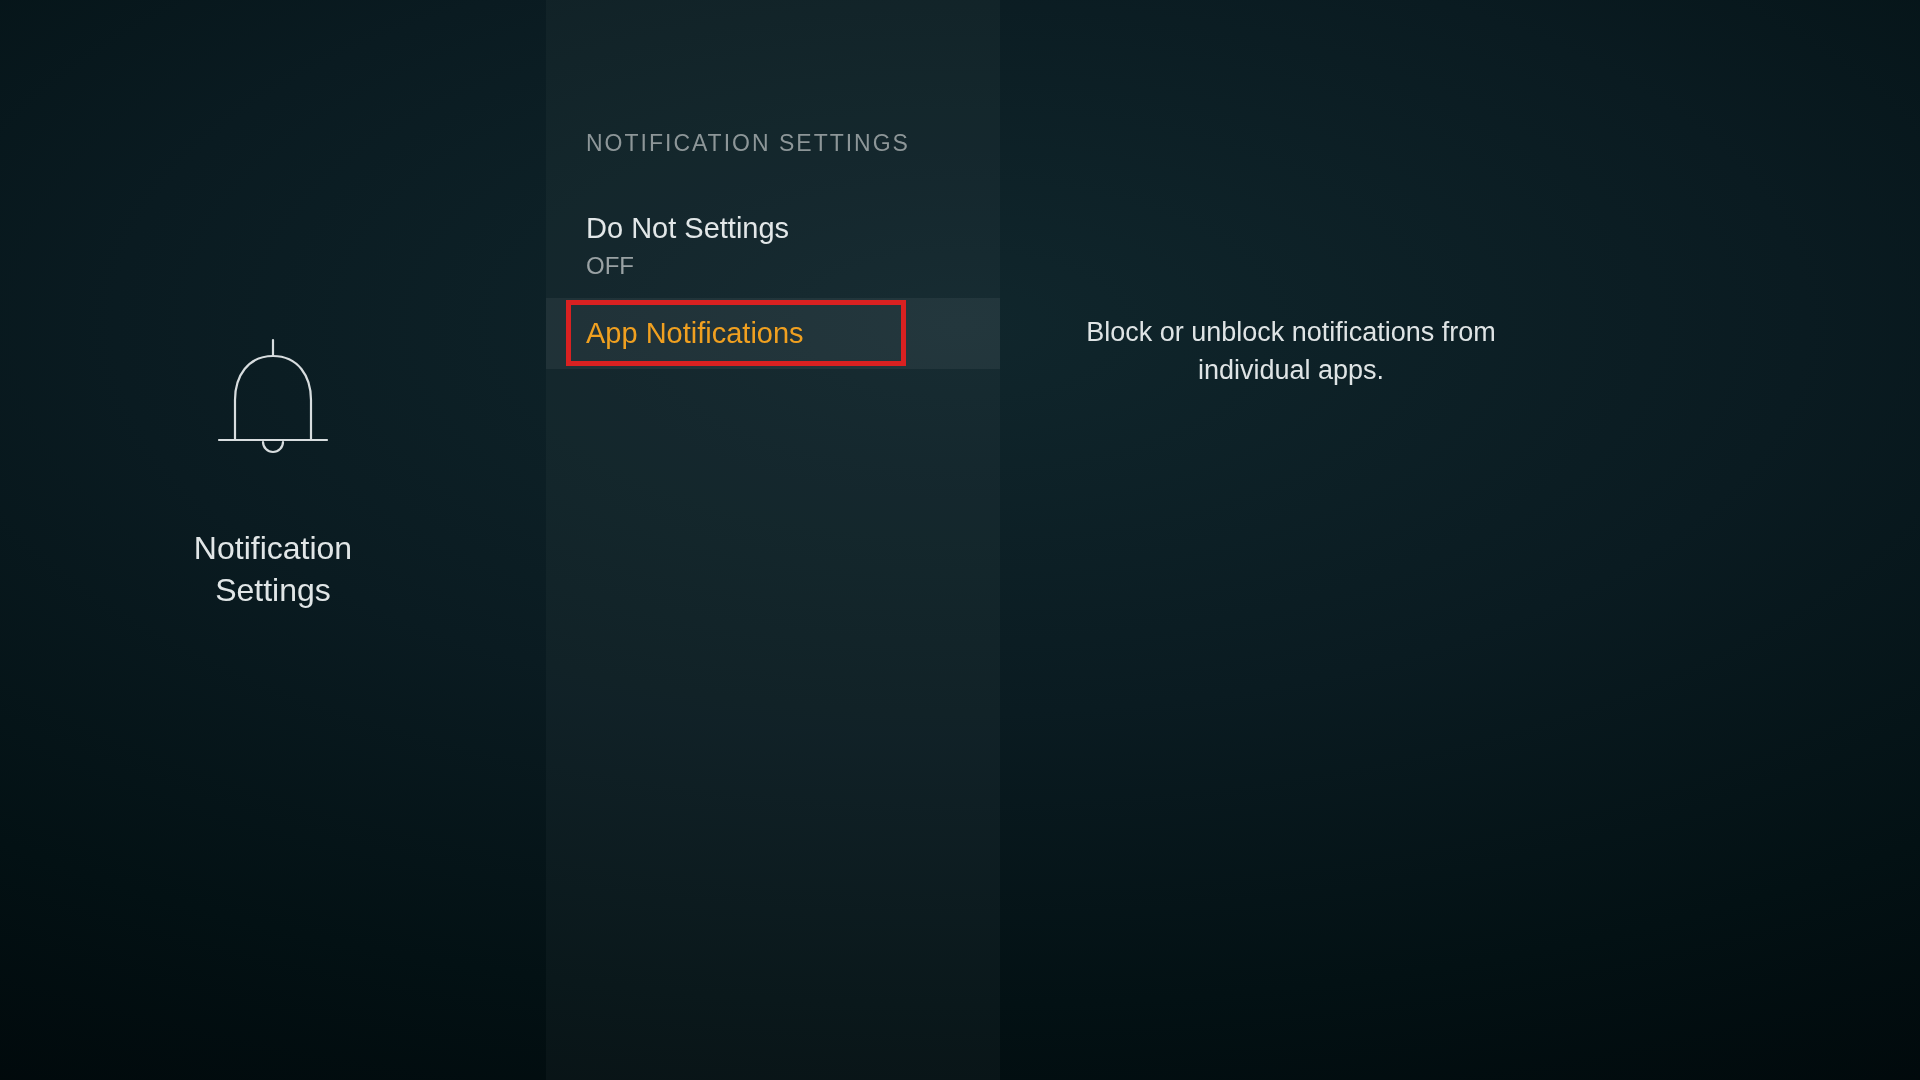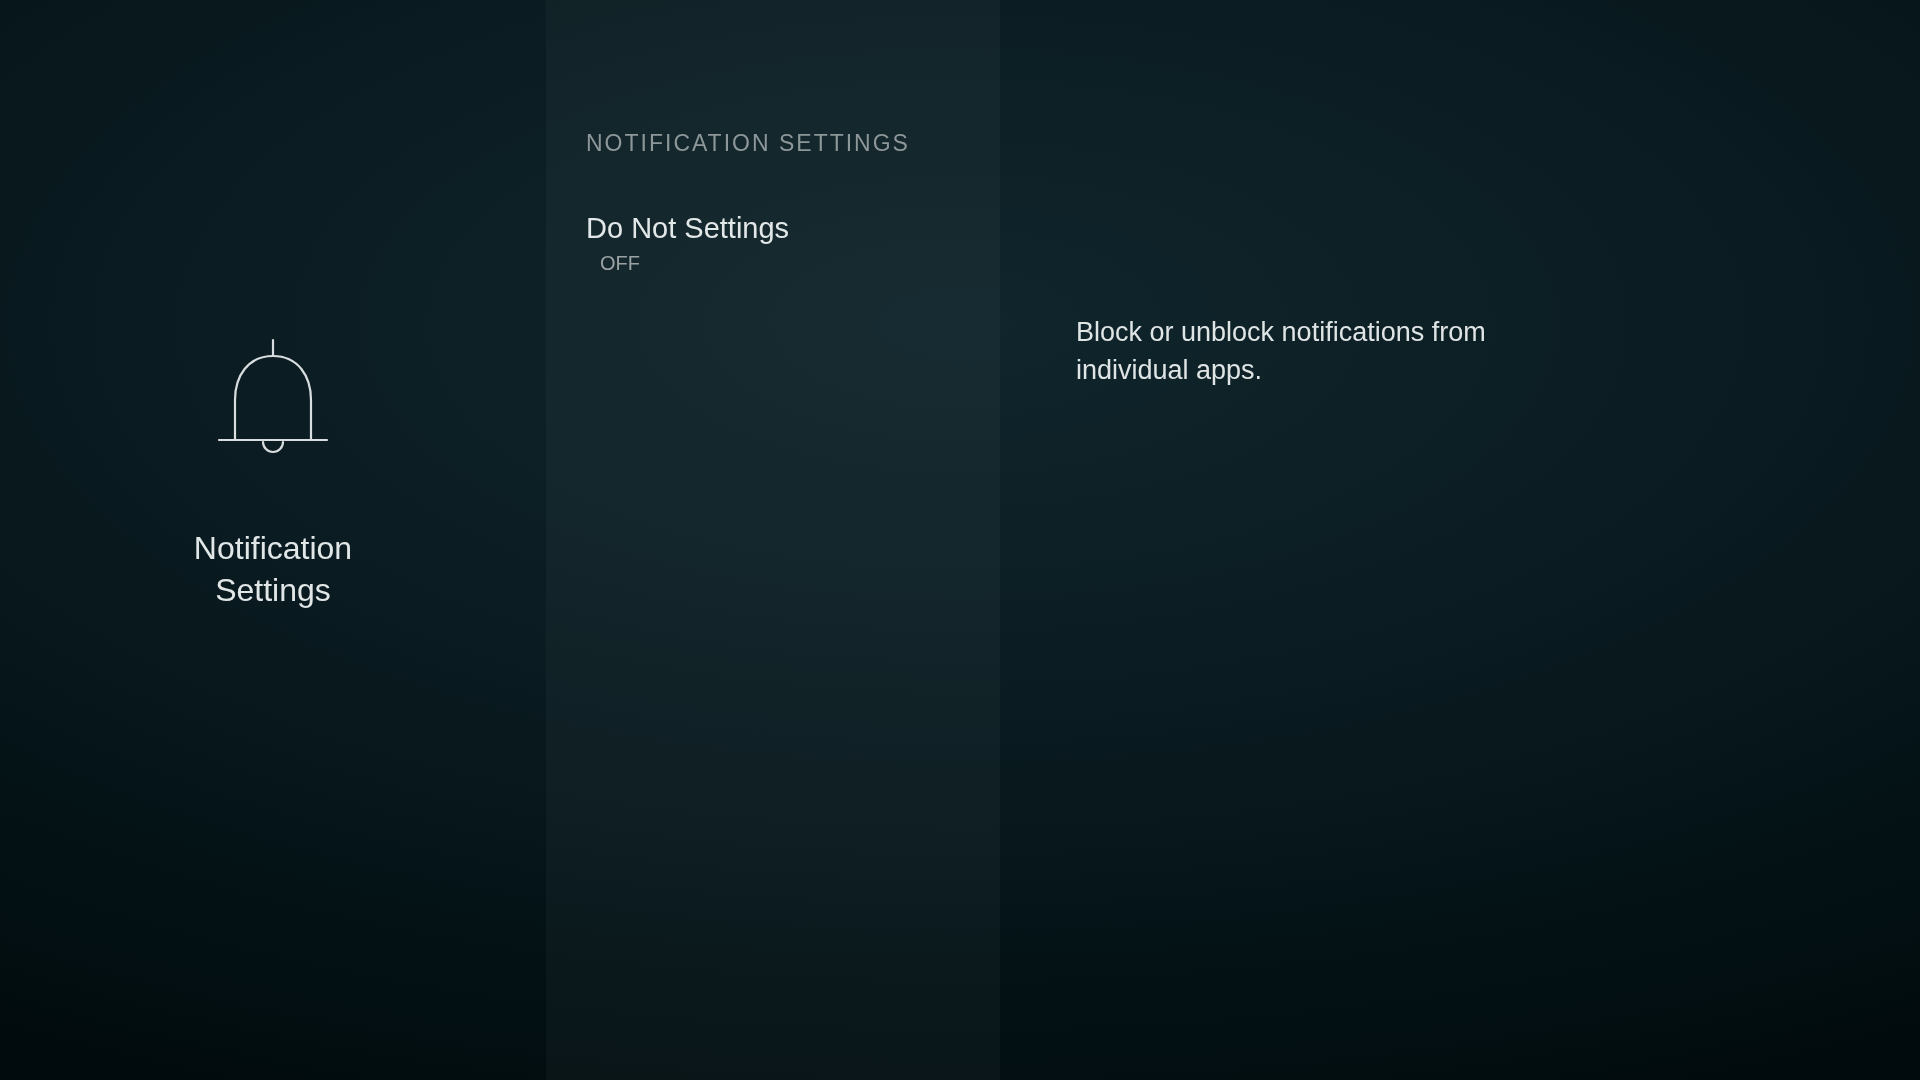--- a/index.html
+++ b/index.html
@@ -61,24 +61,23 @@
       padding: 18px 40px 18px 40px;
       cursor: default;
     }
     .list-item-title {
       font-size: 29px;
       font-weight: 400;
       color: #e2e7e8;
       line-height: 1.2;
     }
     .list-item-sub {
-      font-size: 20px;
+      font-size: 24px;
       color: #9aa2a4;
       margin-top: 6px;
-      margin-left: 14px;
     }
     .list-item.focused {
       background: rgba(255,255,255,0.055);
     }
     .list-item.focused .list-item-title {
       color: #f0a020;
     }
     .focus-box {
       position: absolute;
       top: 2px;
@@ -86,20 +85,21 @@
       border: 5px solid #d92121;
       pointer-events: none;
     }
 
     
     .right-col {
       flex: 1;
       height: 100%;
       padding-top: 314px;
       padding-left: 76px;
+      text-align: center;
     }
     .desc-text {
       font-size: 27px;
       color: #dfe4e5;
       line-height: 1.4;
       max-width: 430px;
     }
   </style>
 </head>
 <body>
@@ -116,17 +116,21 @@
 </div>
 
 <div class="mid-col">
   <div class="list-header">NOTIFICATION SETTINGS</div>
 
   <div class="list-item">
     <div class="list-item-title">Do Not Settings</div>
     <div class="list-item-sub">OFF</div>
   </div>
 
+  <div class="list-item focused">
+    <div class="list-item-title">App Notifications</div>
+    <div class="focus-box" style="width:340px;height:66px;border-color:#d92121;"></div>
+  </div>
 </div>
 
 <div class="right-col">
   <div class="desc-text">Block or unblock notifications from individual apps.</div>
 </div>
 
 </body></html>

